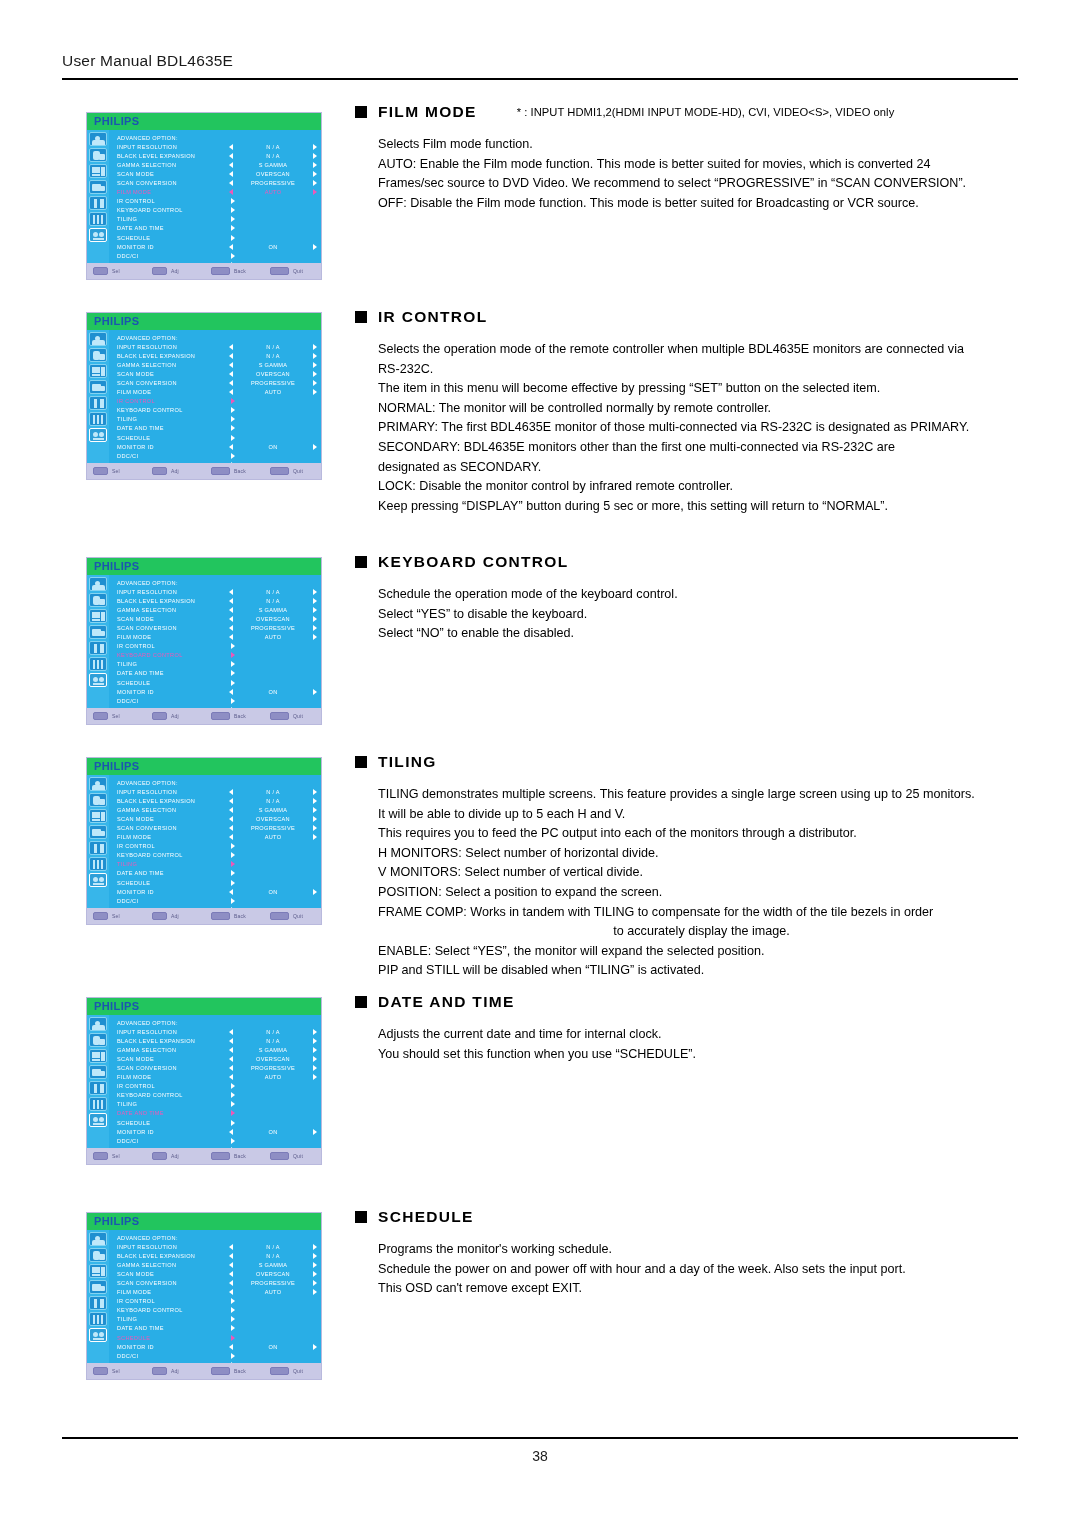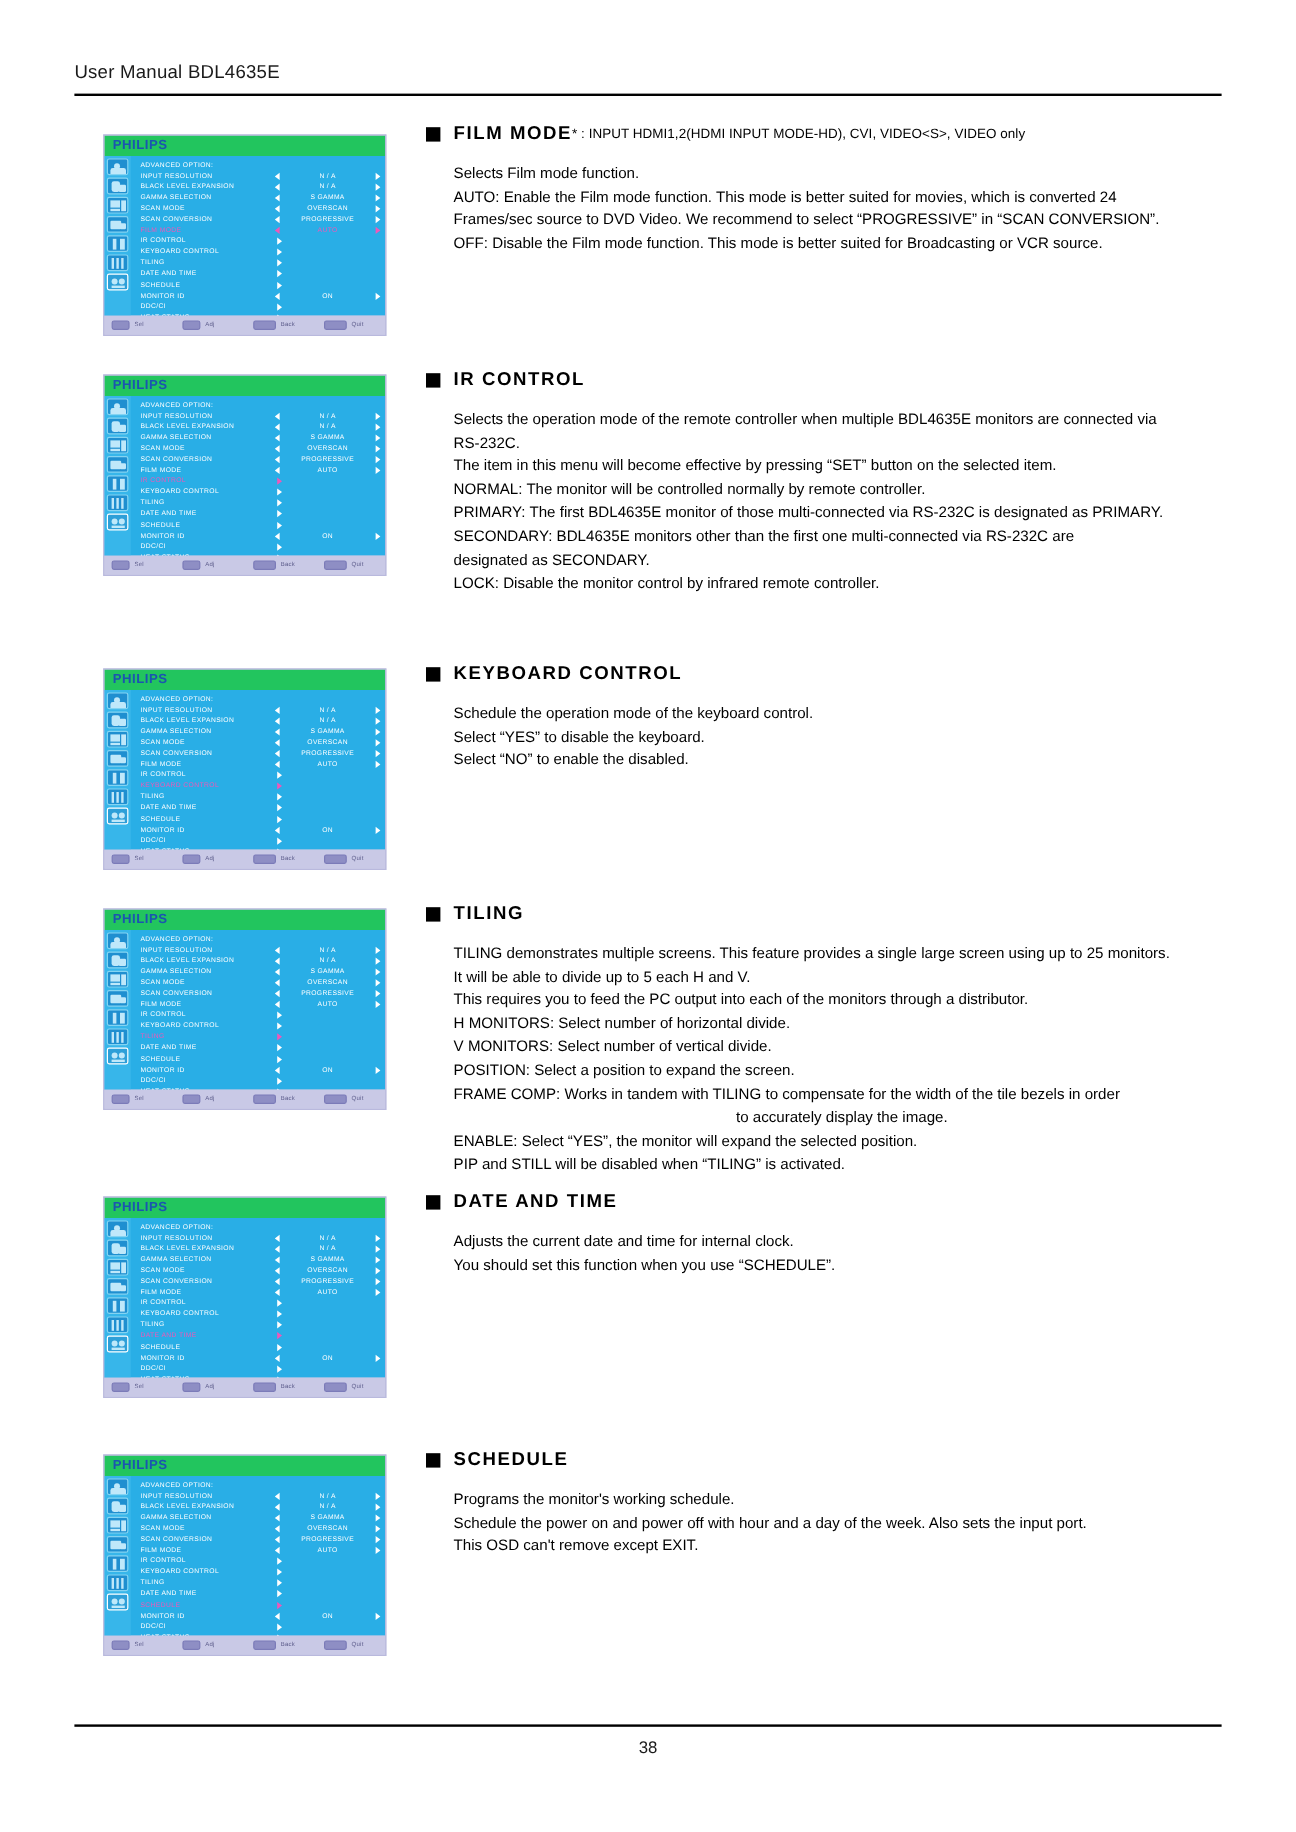--- a/index.html
+++ b/index.html
@@ -222,20 +222,21 @@
   }
   .sec-title {
     font-size: 15.5px;
     font-weight: bold;
     letter-spacing: 1.3px;
     color: #000;
   }
   .sec-note {
     font-size: 11.2px;
     letter-spacing: 0.05px;
+    margin-left: 40px;
     color: #000;
     white-space: nowrap;
   }
   .sec-body {
     margin-left: 23px;
     margin-top: 14px;
     font-size: 12.6px;
     line-height: 19.6px;
     color: #000;
   }
@@ -1360,20 +1361,21 @@
       </div>
       <div class="sec-body">
         <p>Selects the operation mode of the remote controller when multiple BDL4635E monitors are connected via</p>
         <p>RS-232C.</p>
         <p>The item in this menu will become effective by pressing “SET” button on the selected item.</p>
         <p>NORMAL: The monitor will be controlled normally by remote controller.</p>
         <p>PRIMARY: The first BDL4635E monitor of those multi-connected via RS-232C is designated as PRIMARY.</p>
         <p>SECONDARY: BDL4635E monitors other than the first one multi-connected via RS-232C are</p>
         <p>designated as SECONDARY.</p>
         <p>LOCK: Disable the monitor control by infrared remote controller.</p>
+        <p>Keep pressing “DISPLAY” button during 5 sec or more, this setting will return to “NORMAL”.</p>
       </div>
     </div>
     <div class="section" style="top: 553px;">
       <div class="sec-head">
         <span class="bullet-sq"></span>
         <span class="sec-title">KEYBOARD CONTROL</span>
       </div>
       <div class="sec-body">
         <p>Schedule the operation mode of the keyboard control.</p>
         <p>Select “YES” to disable the keyboard.</p>

